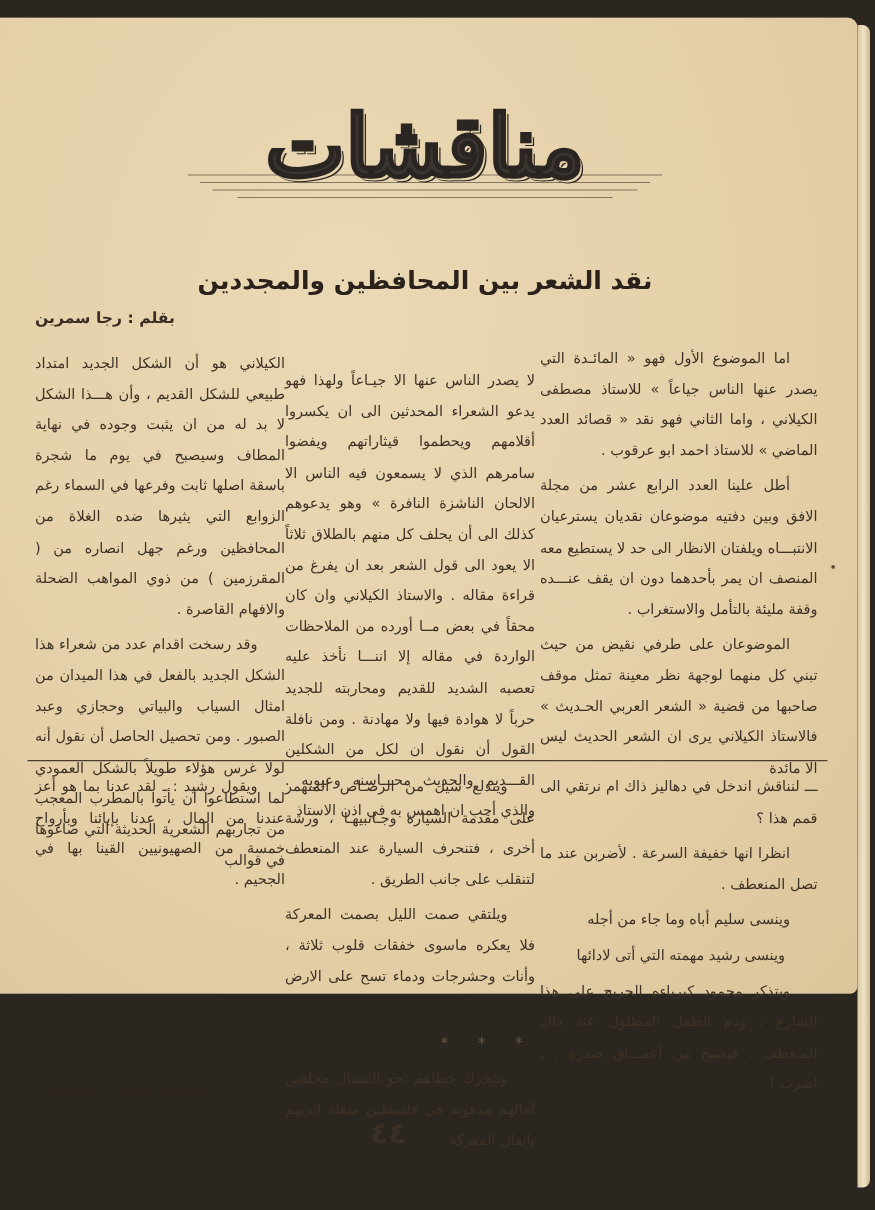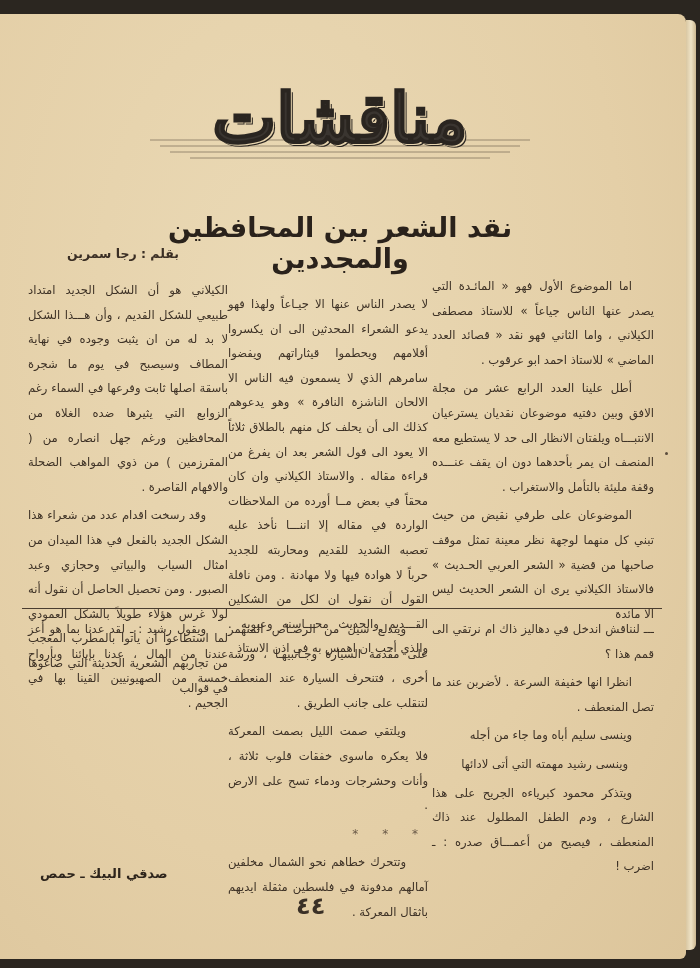--- a/index.html
+++ b/index.html
@@ -1,21 +1,21 @@
 <!DOCTYPE html>
 <html lang="ar" dir="rtl"><head>
 <meta charset="utf-8">
 <style>
   html, body { margin:0; padding:0; }
   body {
     width:700px; height:968px; background:#2b2620; position:relative; overflow:hidden;
     font-family: "DejaVu Sans", sans-serif;
   }
   .page {
-    position:absolute; left:0; top:14px; width:686px; height:945px;
+    position:absolute; left:0; top:14px; width:686px; height:781px;
     background:#e6d3ad;
     background-image: radial-gradient(ellipse at 40% 30%, #ead9b5 0%, #e4cfa7 60%, #dcc59b 100%);
     border-top-right-radius:8px; border-bottom-right-radius:6px;
   }
   .page-edge {
     position:absolute; right:-10px; top:6px; width:10px; height:930px;
     background:linear-gradient(to right,#d9c7a2,#efe3c6 50%,#cdb891);
     border-top-right-radius:6px; border-bottom-right-radius:6px;
   }
   .masthead {
@@ -25,32 +25,32 @@
   .masthead-text {
     position:absolute; left:0; right:0; top:8px; text-align:center;
     font-family:"DejaVu Serif", serif; font-size:68px; font-weight:bold;
     color:#3a3530; letter-spacing:4px;
     -webkit-text-stroke:2px #2a2520;
     text-shadow: 2px 2px 0 #e6d3ad, -2px -2px 0 #e6d3ad, 3px 3px 0 #2a2520;
     line-height:80px;
   }
   .subtitle {
     position:absolute; left:150px; width:380px; top:198px; text-align:center;
-    font-family:"DejaVu Sans", sans-serif; font-weight:bold; font-size:27px; color:#2a221b;
+    font-family:"DejaVu Sans", sans-serif; font-weight:bold; font-size:20px; color:#2a221b;
   }
   .col {
     position:absolute; font-family:"DejaVu Sans", sans-serif; font-size:11.6px; color:#3e3226;
     line-height:24.6px; text-align:justify; text-align-last:right;
   }
   .col p { margin:0 0 4px 0; }
   .col .indent { text-indent:22px; }
   .col-r1 { left:432px; width:222px; top:260px; }
   .col-m1 { left:228px; width:200px; top:260px;margin-top:18px; }
   .col-l1 { left:28px;  width:200px; top:262px; }
-  .byline { position:absolute; left:28px; width:190px; top:232px; text-align:center;
+  .byline { position:absolute; left:28px; width:190px; top:232px; text-align:left;
     font-size:12.5px; font-weight:bold; color:#3a2e24; }
   .rule { position:absolute; left:22px; width:640px; top:594px; height:0; border-top:1.5px solid #4a3d30; }
   .col-r2 { left:432px; width:222px; top:603px; }
   .col-m2 { left:228px; width:200px; top:603px; }
   .col-l2 { left:28px;  width:200px; top:603px; }
   .stars { text-align:center; color:#6a5a48; letter-spacing:10px; font-size:12px; }
   .signature { position:absolute; left:40px; top:852px; font-weight:bold; font-size:13px; color:#2e251c; }
   .page-number { position:absolute; left:296px; top:878px; font-size:24px; font-weight:bold; color:#3a3026; }
   .bullet-dot { position:absolute; left:665px; top:438px; width:3px; height:3px; background:#5a4c3c; border-radius:50%; }
 </style>

